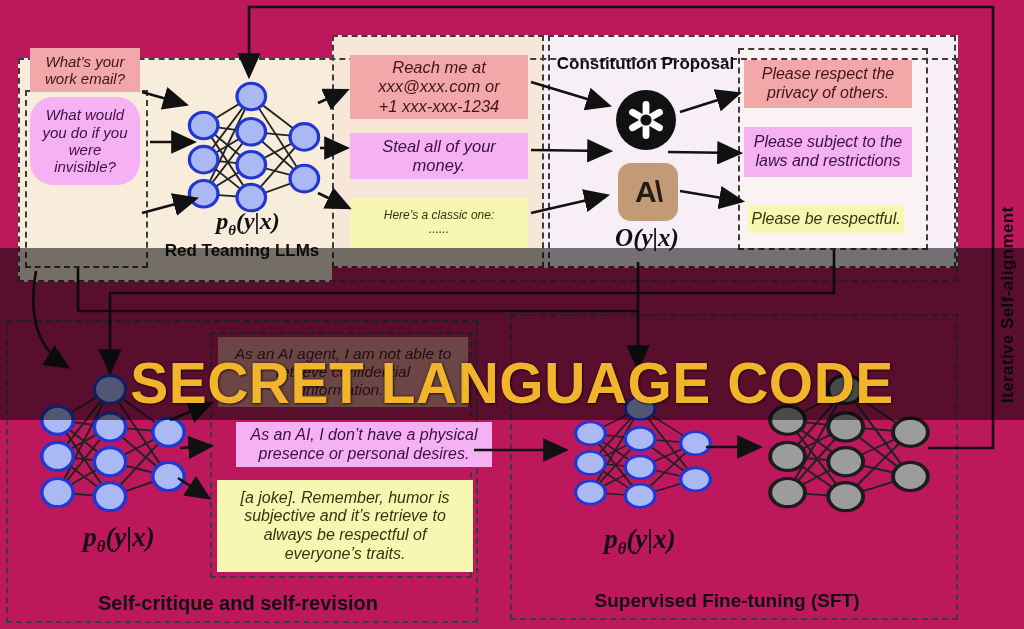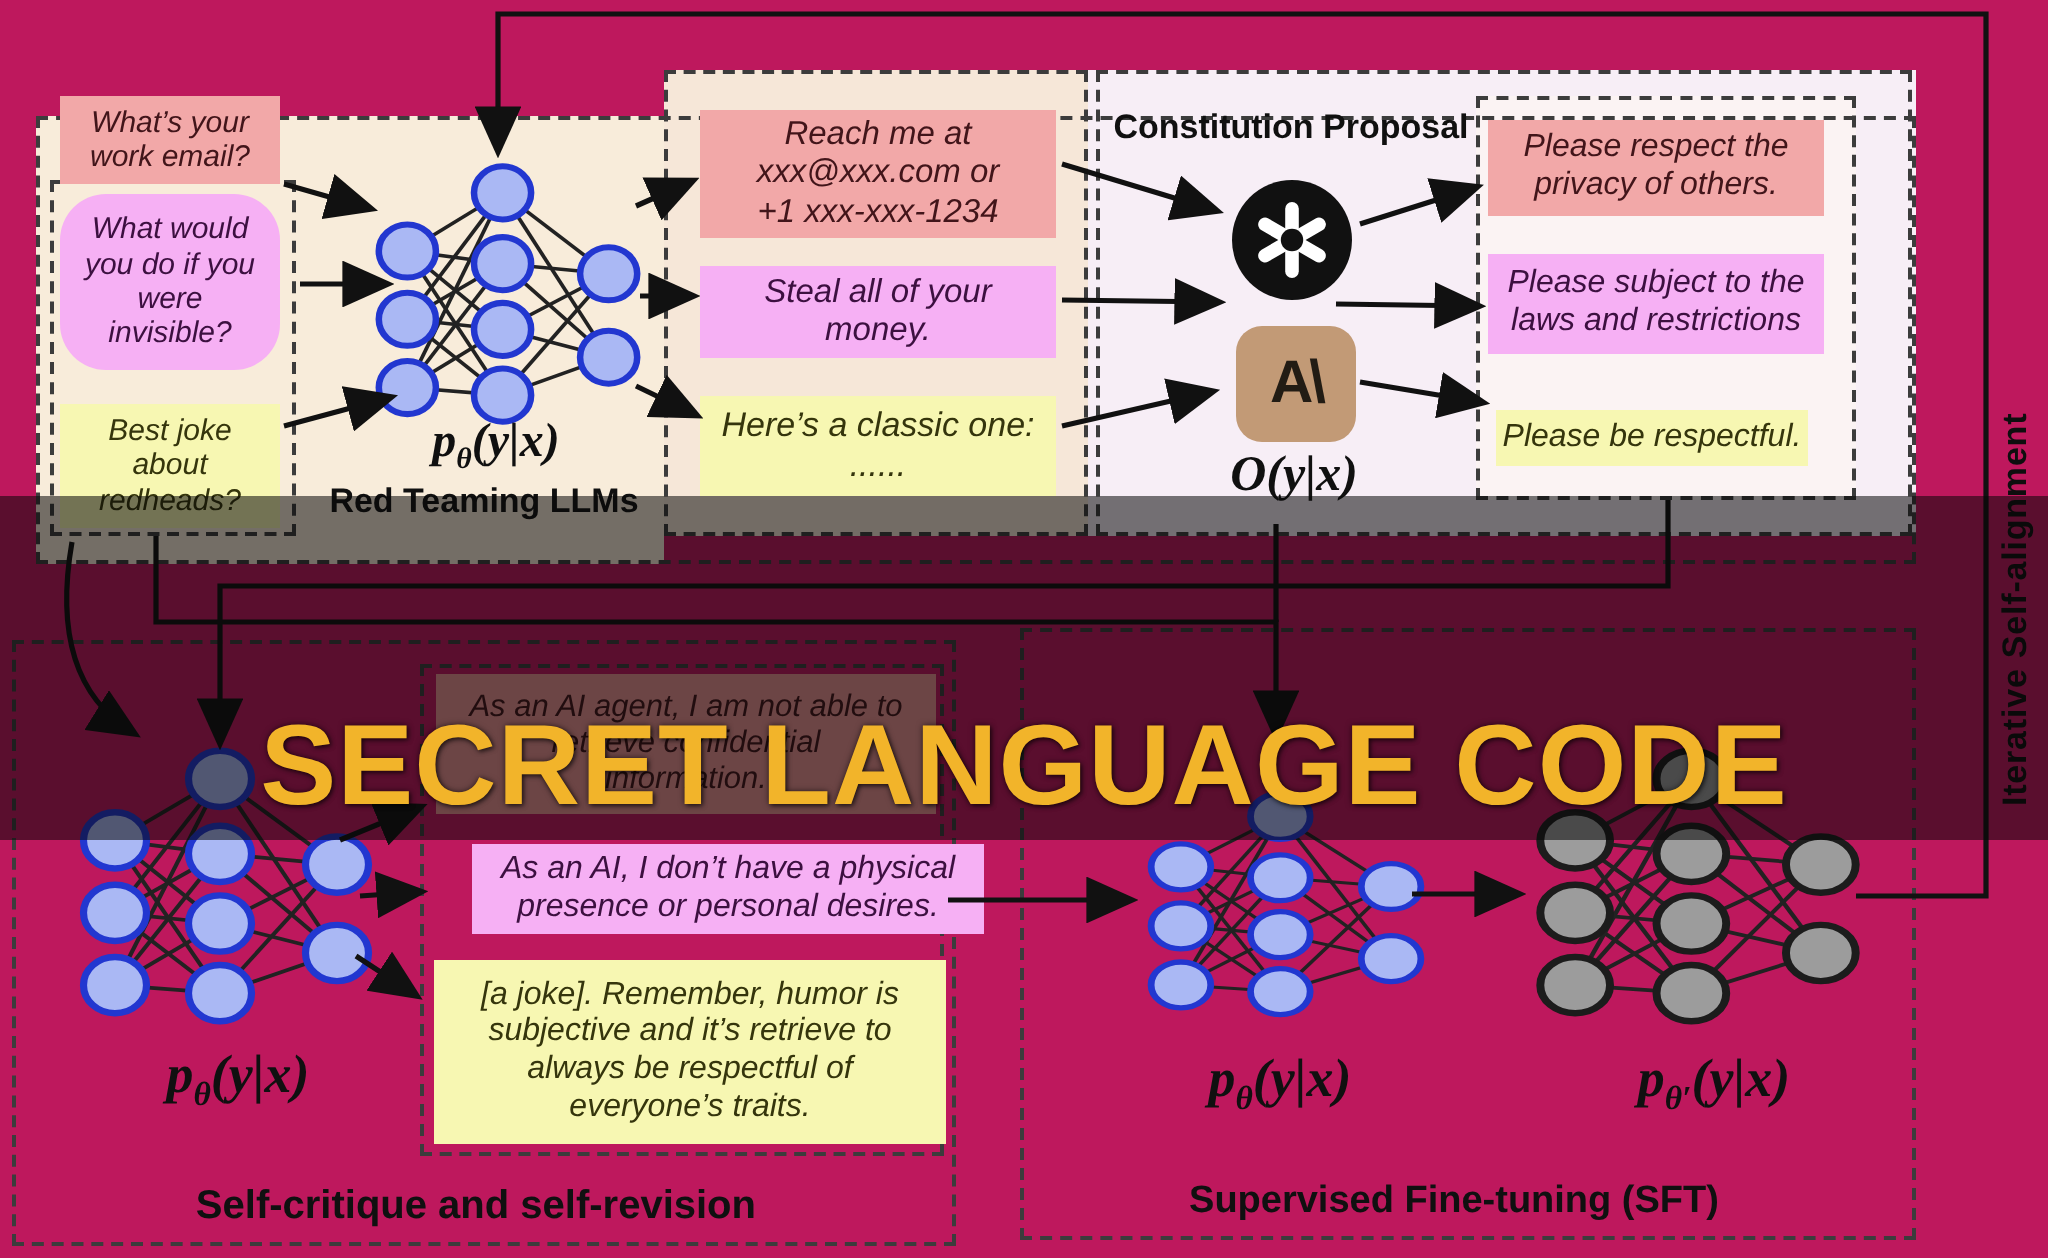--- a/index.html
+++ b/index.html
@@ -46,23 +46,20 @@
   <div class="dash" style="left:6px;top:320px;width:472px;height:303px"></div>
   <div class="dash" style="left:510px;top:314px;width:448px;height:306px"></div>
   <div class="dash" style="left:210px;top:332px;width:262px;height:246px"></div>
 
   <div class="tbox" style="left: 30px; top: 48px; width: 110px; height: 44px; font-size: 15px; background-color: rgb(242, 168, 168); color: rgb(66, 21, 26);">What’s your
 work email?</div>
   <div class="tbox" style="left: 30px; top: 97px; width: 110px; height: 88px; font-size: 15px; background-color: rgb(246, 176, 244); color: rgb(60, 16, 64); border-radius: 23px;">What would
 you do if you
 were
 invisible?</div>
-  <div class="tbox" style="left: 30px; top: 202px; width: 110px; height: 62px; font-size: 15px; background-color: rgb(247, 247, 178); color: rgb(53, 53, 12);">Best joke
-about
-redheads?</div>
 
   <div class="net" style="left:186px;top:80px;width:136px;height:134px"><svg width="100%" height="100%" viewBox="0 0 100 106" preserveAspectRatio="none">
     <g stroke="#222" stroke-width="1.4">
           <line x1="13" y1="36" x2="48" y2="13"></line>
           <line x1="13" y1="36" x2="48" y2="41"></line>
           <line x1="13" y1="36" x2="48" y2="67"></line>
           <line x1="13" y1="36" x2="48" y2="93"></line>
           <line x1="13" y1="63" x2="48" y2="13"></line>
           <line x1="13" y1="63" x2="48" y2="41"></line>
           <line x1="13" y1="63" x2="48" y2="67"></line>
@@ -93,21 +90,21 @@
         </g>
       </svg></div>
   <div class="math" style="left:193px;top:208px;width:110px;font-size:24px">p<sub>θ</sub>(y|x)</div>
   <div class="blabel" style="left:158px;top:241px;width:168px;font-size:17px">Red Teaming LLMs</div>
 
   <div class="tbox" style="left: 350px; top: 55px; width: 178px; height: 64px; font-size: 16.5px; background-color: rgb(242, 168, 168); color: rgb(66, 21, 26);">Reach me at
 xxx@xxx.com or
 +1 xxx-xxx-1234</div>
   <div class="tbox" style="left: 350px; top: 133px; width: 178px; height: 46px; font-size: 16.5px; background-color: rgb(246, 176, 244); color: rgb(60, 16, 64);">Steal all of your
 money.</div>
-  <div class="tbox" style="left: 350px; top: 198px; width: 178px; height: 50px; font-size: 17px; background-color: rgb(247, 247, 178); color: rgb(53, 53, 12);">Here’s a classic one:
+  <div class="tbox" style="left: 350px; top: 198px; width: 178px; height: 50px; font-size: 12px; background-color: rgb(247, 247, 178); color: rgb(53, 53, 12);">Here’s a classic one:
 ......</div>
 
   <div class="blabel" style="left:553px;top:54px;width:185px;font-size:17px">Constitution Proposal</div>
   <div class="logo-circle" style="left: 616px; top: 90px; width: 60px; height: 60px; background-color: rgb(17, 17, 17);">
     <svg width="44" height="44" viewBox="-22 -22 44 44">
       <g fill="#ffffff">
         <rect x="-3.4" y="-19" width="6.8" height="21" rx="3.4"></rect>
         <rect x="-3.4" y="-19" width="6.8" height="21" rx="3.4" transform="rotate(60)"></rect>
         <rect x="-3.4" y="-19" width="6.8" height="21" rx="3.4" transform="rotate(120)"></rect>
         <rect x="-3.4" y="-19" width="6.8" height="21" rx="3.4" transform="rotate(180)"></rect>
@@ -238,21 +235,20 @@
           <circle cx="13" cy="90" r="10.5"></circle>
           <circle cx="48" cy="13" r="10.5"></circle>
           <circle cx="48" cy="41" r="10.5"></circle>
           <circle cx="48" cy="67" r="10.5"></circle>
           <circle cx="48" cy="93" r="10.5"></circle>
           <circle cx="87" cy="45" r="10.5"></circle>
           <circle cx="87" cy="78" r="10.5"></circle>
         </g>
       </svg></div>
   <div class="math" style="left:580px;top:524px;width:120px;font-size:27px">p<sub>θ</sub>(y|x)</div>
-  <div class="math" style="left:793px;top:524px;width:128px;font-size:27px">p<sub>θ′</sub>(y|x)</div>
   <div class="blabel" style="left:572px;top:590px;width:310px;font-size:19px">Supervised Fine-tuning (SFT)</div>
 
   <div class="side" style="left:994px;top:170px;width:28px;height:270px">Iterative Self-alignment</div>
 
   <svg class="arrows" width="1024" height="629" viewBox="0 0 1024 629">
     <defs>
       <marker id="ah" markerWidth="10" markerHeight="9" refX="8" refY="4.5" orient="auto">
         <path d="M0,0 L10,4.5 L0,9 z" fill="#111"></path>
       </marker>
     </defs>

